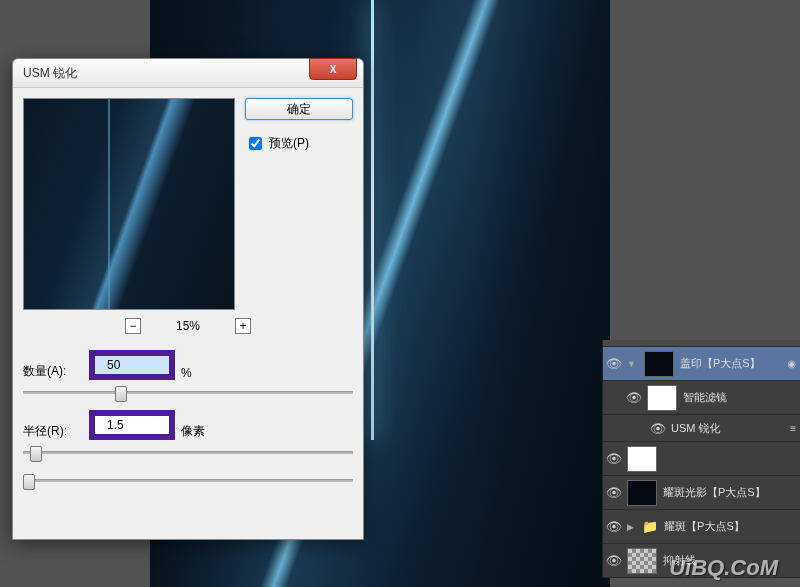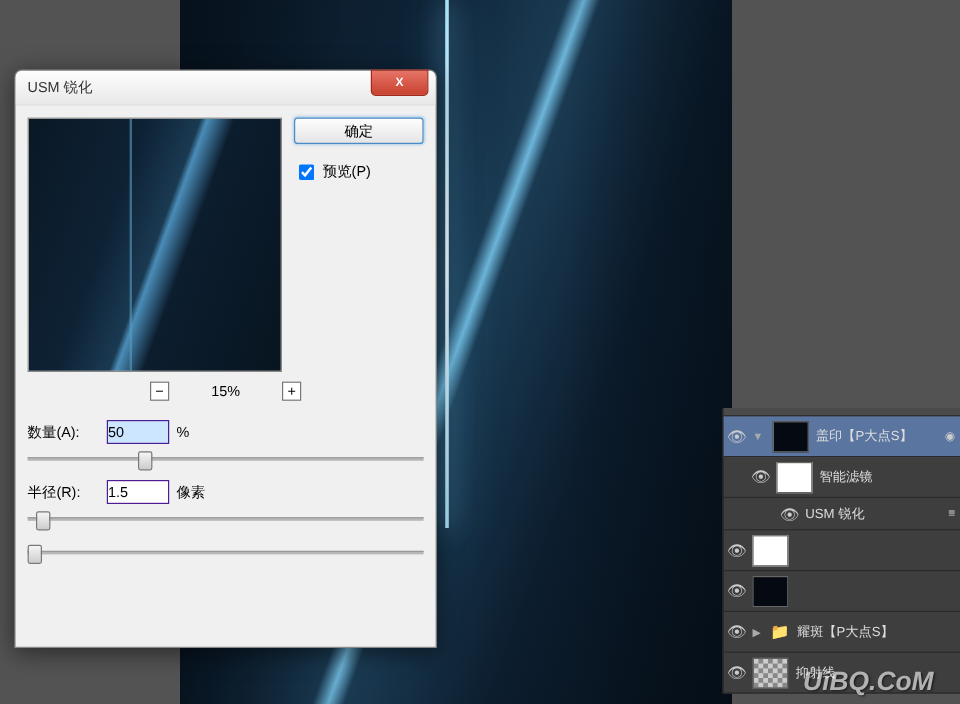--- a/index.html
+++ b/index.html
@@ -16,23 +16,23 @@
 .preview-box{width:210px;height:210px;border:1px solid #888;background:linear-gradient(110deg,#0a1825 0%,#0e2235 35%,#1a3a52 50%,#4a8cb7 52%,#0c1d2e 60%,#081520 100%);position:relative;overflow:hidden}
 .preview-box::before{content:"";position:absolute;left:40%;top:0;width:2px;height:100%;background:#5a9cc0;opacity:.6}
 .controls{display:flex;flex-direction:column;gap:6px;flex:1}
 .btn{height:22px;border:1px solid #8a8a8a;border-radius:3px;background:linear-gradient(180deg,#fdfdfd,#e5e5e5);font-size:12px;cursor:pointer}
 .btn.primary{border:1px solid #4a8bc5;box-shadow:0 0 3px #7ab5e5}
 .ck-row{display:flex;align-items:center;gap:4px;margin-top:8px}
 .ck{width:13px;height:13px}
 .zoom-row{display:flex;align-items:center;justify-content:center;gap:35px;margin-top:8px;font-size:12px}
 .zbtn{width:14px;height:14px;border:1px solid #777;display:flex;align-items:center;justify-content:center;font-size:12px;background:#fff}
 .param{margin-top:16px}
-.prow{display:flex;align-items:center;gap:6px;font-size:12px;margin-bottom:2px}
+.prow{display:flex;align-items:flex-end;gap:6px;font-size:12px;margin-bottom:2px}
 .plabel{width:60px}
-.pinput{width:50px;height:18px;border:1px solid #4c1d95;padding:0 0;font-size:12px}
+.pinput{width:50px;height:18px;border:6px solid #4c1d95;padding:0 12px;font-size:12px}
 .punit{}
 .slider{width:100%;height:20px;position:relative;margin-bottom:8px}
 .slider::before{content:"";position:absolute;left:0;right:0;top:9px;height:2px;background:#b8b8b8;border-top:1px solid #999}
 .thumb{position:absolute;top:4px;width:10px;height:14px;background:linear-gradient(180deg,#f5f5f5,#ccc);border:1px solid #777;border-radius:2px}
 
 .layers{position:absolute;right:0;top:340px;width:197px;background:#3e3e3e;border-left:1px solid #222;font-size:11px;color:#ddd}
 .lhead{height:6px;background:#4a4a4a;border-bottom:1px solid #2a2a2a}
 .lrow{height:33px;display:flex;align-items:center;border-bottom:1px solid #2a2a2a;padding:0 4px;gap:6px}
 .lrow.sel{background:#5a75a0}
 .eye{width:14px;height:14px;display:flex;align-items:center;justify-content:center;color:#ccc;font-size:13px}
@@ -124,20 +124,21 @@
         <span class="lname">USM 锐化</span>
         <span class="fx">≡</span>
       </div>
       <div class="lrow">
         <span class="eye">👁</span>
         <div class="thumb-l white"></div>
       </div>
       <div class="lrow">
         <span class="eye">👁</span>
         <div class="thumb-l dark"></div>
+        <span class="lname">耀斑光影【P大点S】</span>
       </div>
       <div class="lrow">
         <span class="eye">👁</span>
         <span class="arrow">▶</span>
         <span class="folder">📁</span>
         <span class="lname">耀斑【P大点S】</span>
       </div>
       <div class="lrow">
         <span class="eye">👁</span>
         <div class="thumb-l trans"></div>

